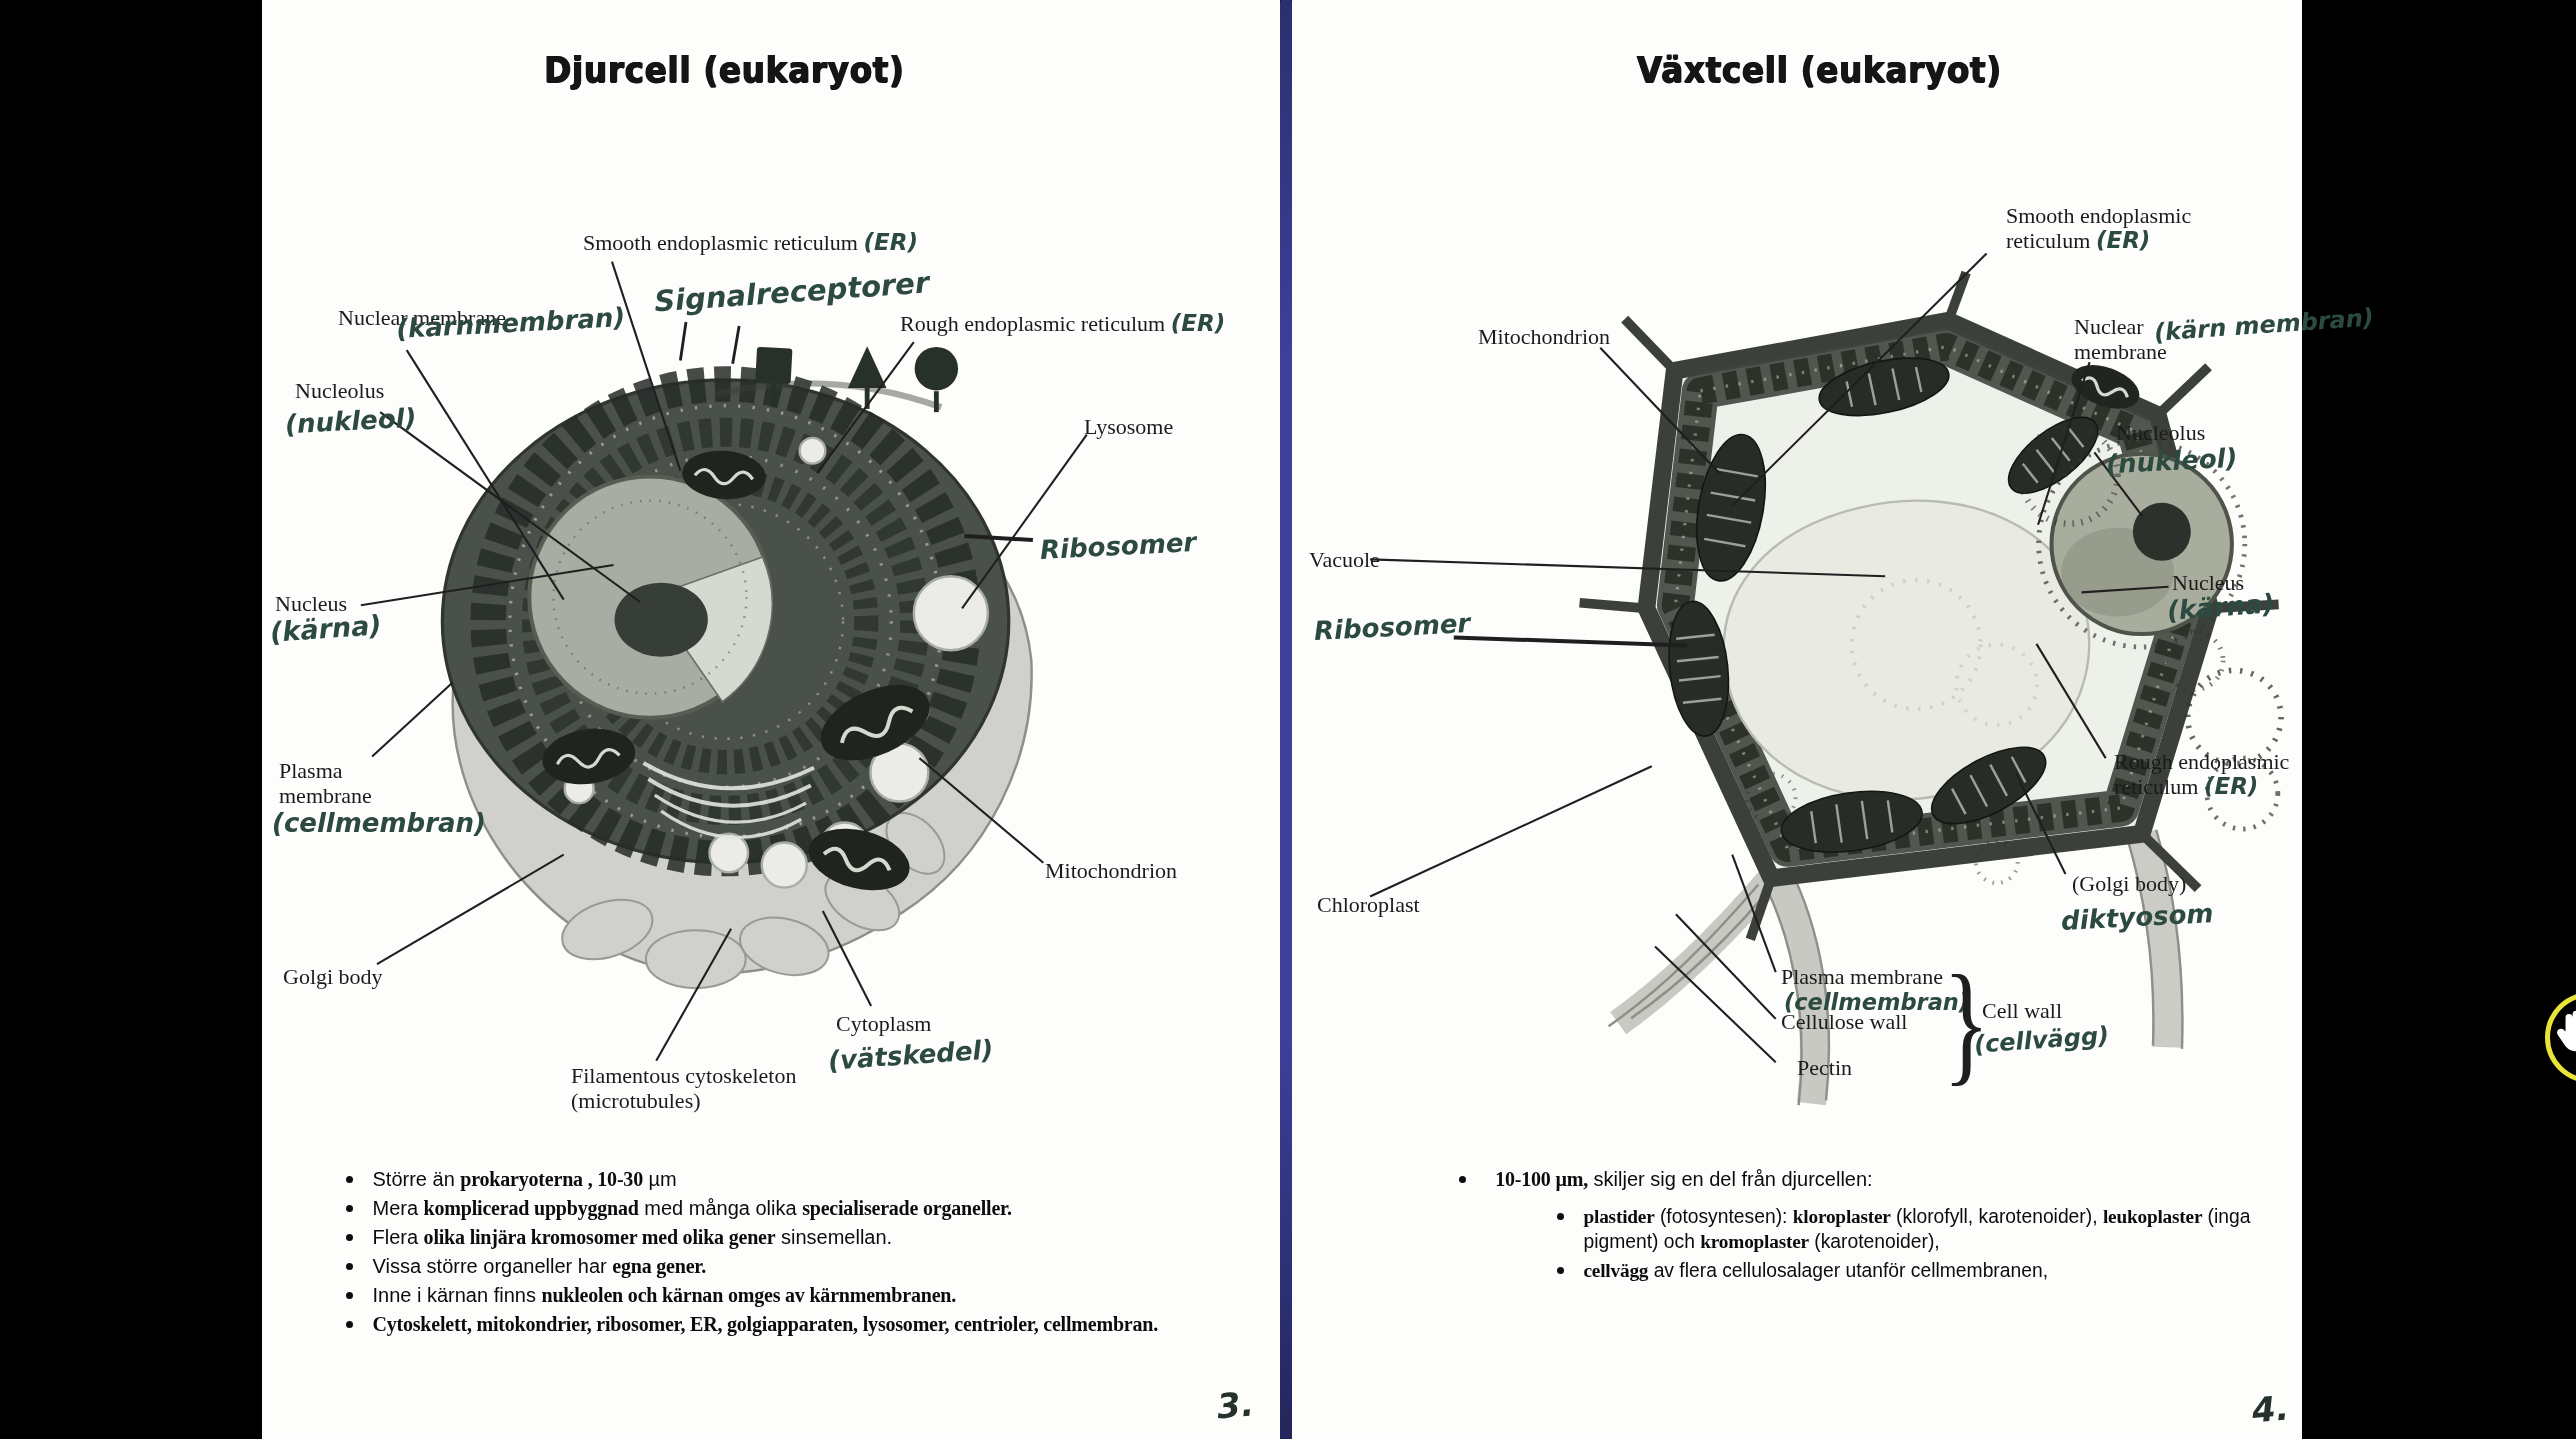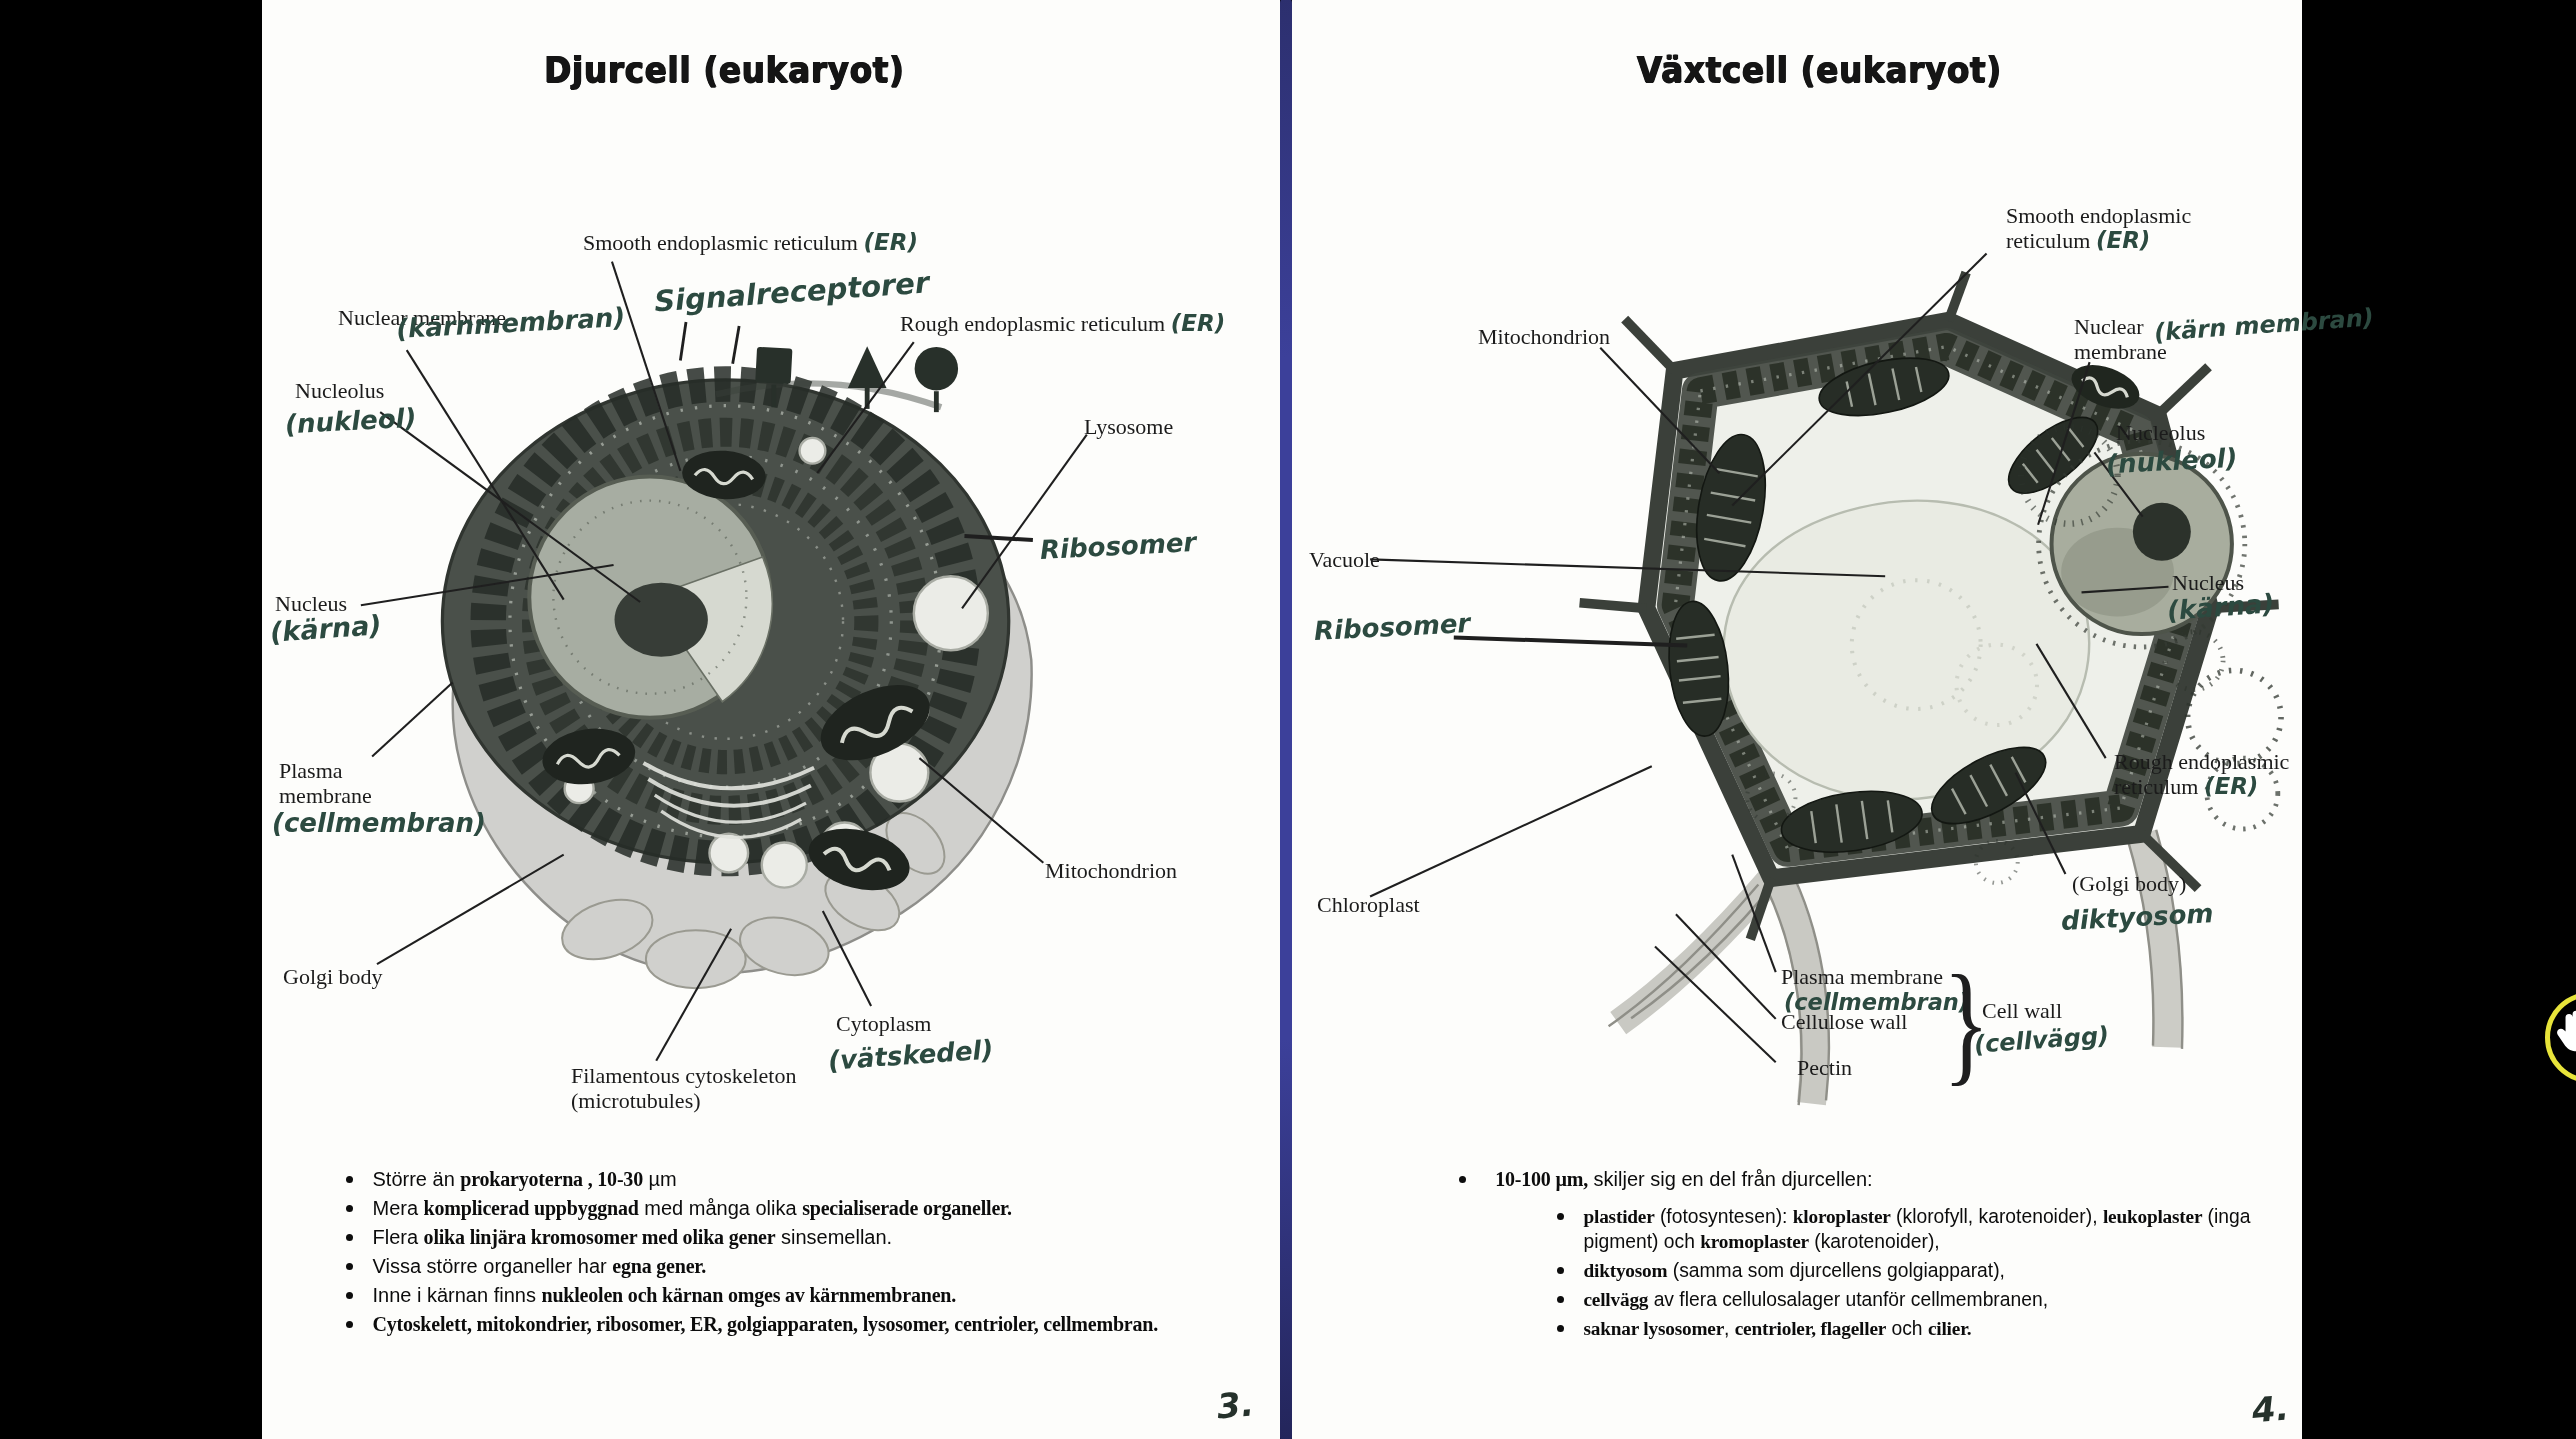--- a/index.html
+++ b/index.html
@@ -334,29 +334,21 @@
         <div class="btext" style="margin-left:29px;"><b>10-100 µm,</b> skiljer sig en del från djurcellen:</div>
       </div>
   </div>
   <div class="blist sub" style="left:1557px;top:1204px;width:725px;">
     <div class="brow">
         <span class="bdot"></span>
         <div class="btext" style="width:708px;"><b>plastider</b> (fotosyntesen): <b>kloroplaster</b> (klorofyll, karotenoider), <b>leukoplaster</b> (inga pigment) och <b>kromoplaster</b> (karotenoider),</div>
       </div>
     <div class="brow">
         <span class="bdot"></span>
-        <div class="btext" style="width:708px;"><b>diktyosom</b> (samma som djurcellens golgiapparat),</div>
-      </div>
-    <div class="brow">
-        <span class="bdot"></span>
         <div class="btext" style="width:708px;"><b>cellvägg</b> av flera cellulosalager utanför cellmembranen,</div>
-      </div>
-    <div class="brow">
-        <span class="bdot"></span>
-        <div class="btext" style="width:708px;"><b>saknar lysosomer</b>, <b>centrioler, flageller</b> och <b>cilier.</b></div>
       </div>
   </div>
 
   <span class="pageno" style="left:2252px;top:1389px;">4.</span>
 
   <div class="cursor-ring" style="left:2545px;top:992px;"></div>
   <svg class="cursor-hand" style="left:2553px;top:1005px;" width="47" height="50" viewBox="0 0 60 62">
     <path d="M16 36 V15 a4.5 4.5 0 0 1 9 0 v-4 a4.5 4.5 0 0 1 9 0 v4 a4.5 4.5 0 0 1 9 0 v6 a4.5 4.5 0 0 1 9 0 v16 c0 12 -8 21 -19 21 h-5 c-6 0 -10 -3 -14 -9 l-8 -12 c-3 -5 3 -10 8 -6 l2 2 z" fill="#ffffff"></path>
   </svg>
 </div>

